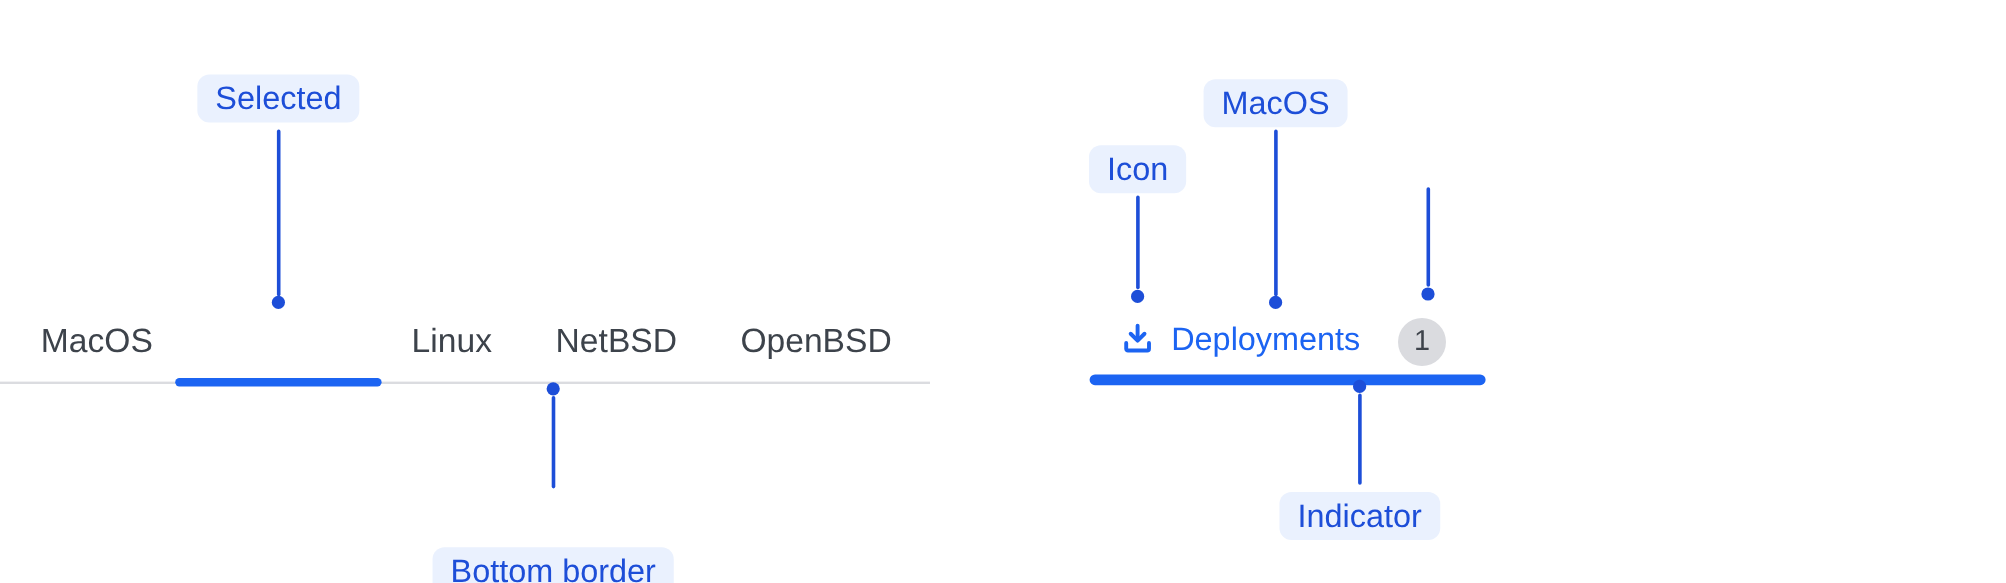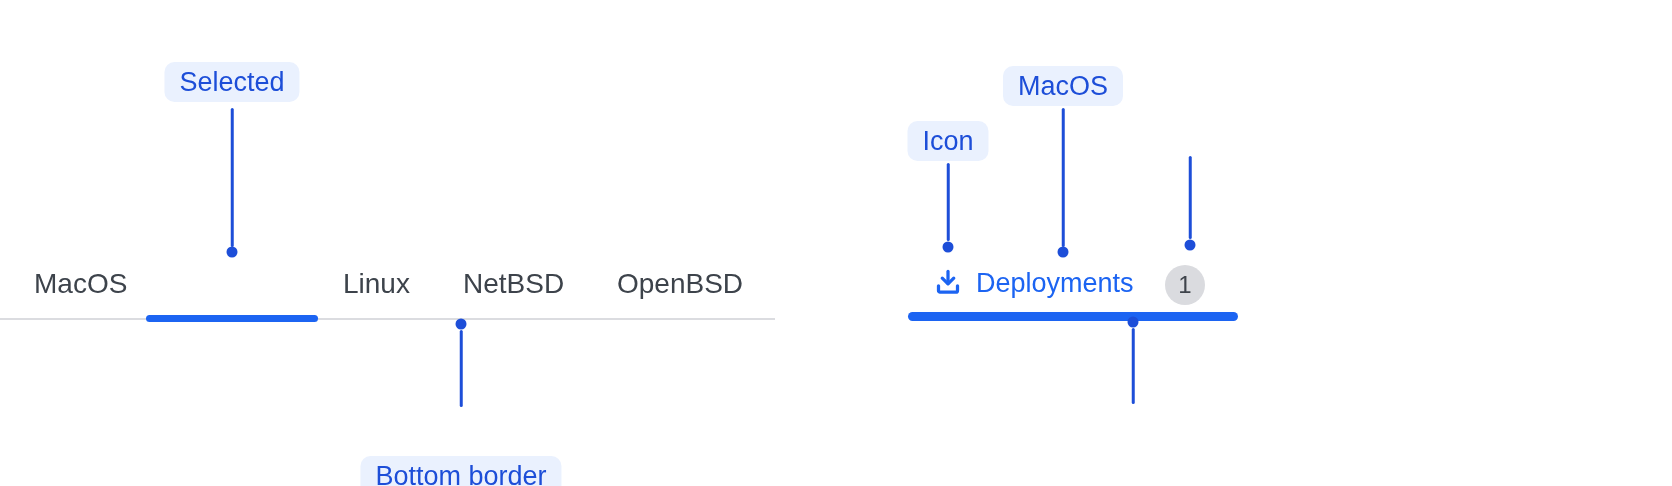--- a/index.html
+++ b/index.html
@@ -91,14 +91,15 @@
   </svg>
   <span class="deploy-label">Deployments</span>
   <div class="count-badge">
     <span>1</span>
   </div>
 
   <div class="indicator"></div>
 
   <div class="cdot" style="left:1133px;top:322px;"></div>
   <div class="cline" style="left:1133px;top:328px;height:76px;"></div>
+  <div class="pill" style="left:1133px;top:410px;">Indicator</div>
 
 </div>
 
 </body></html>

